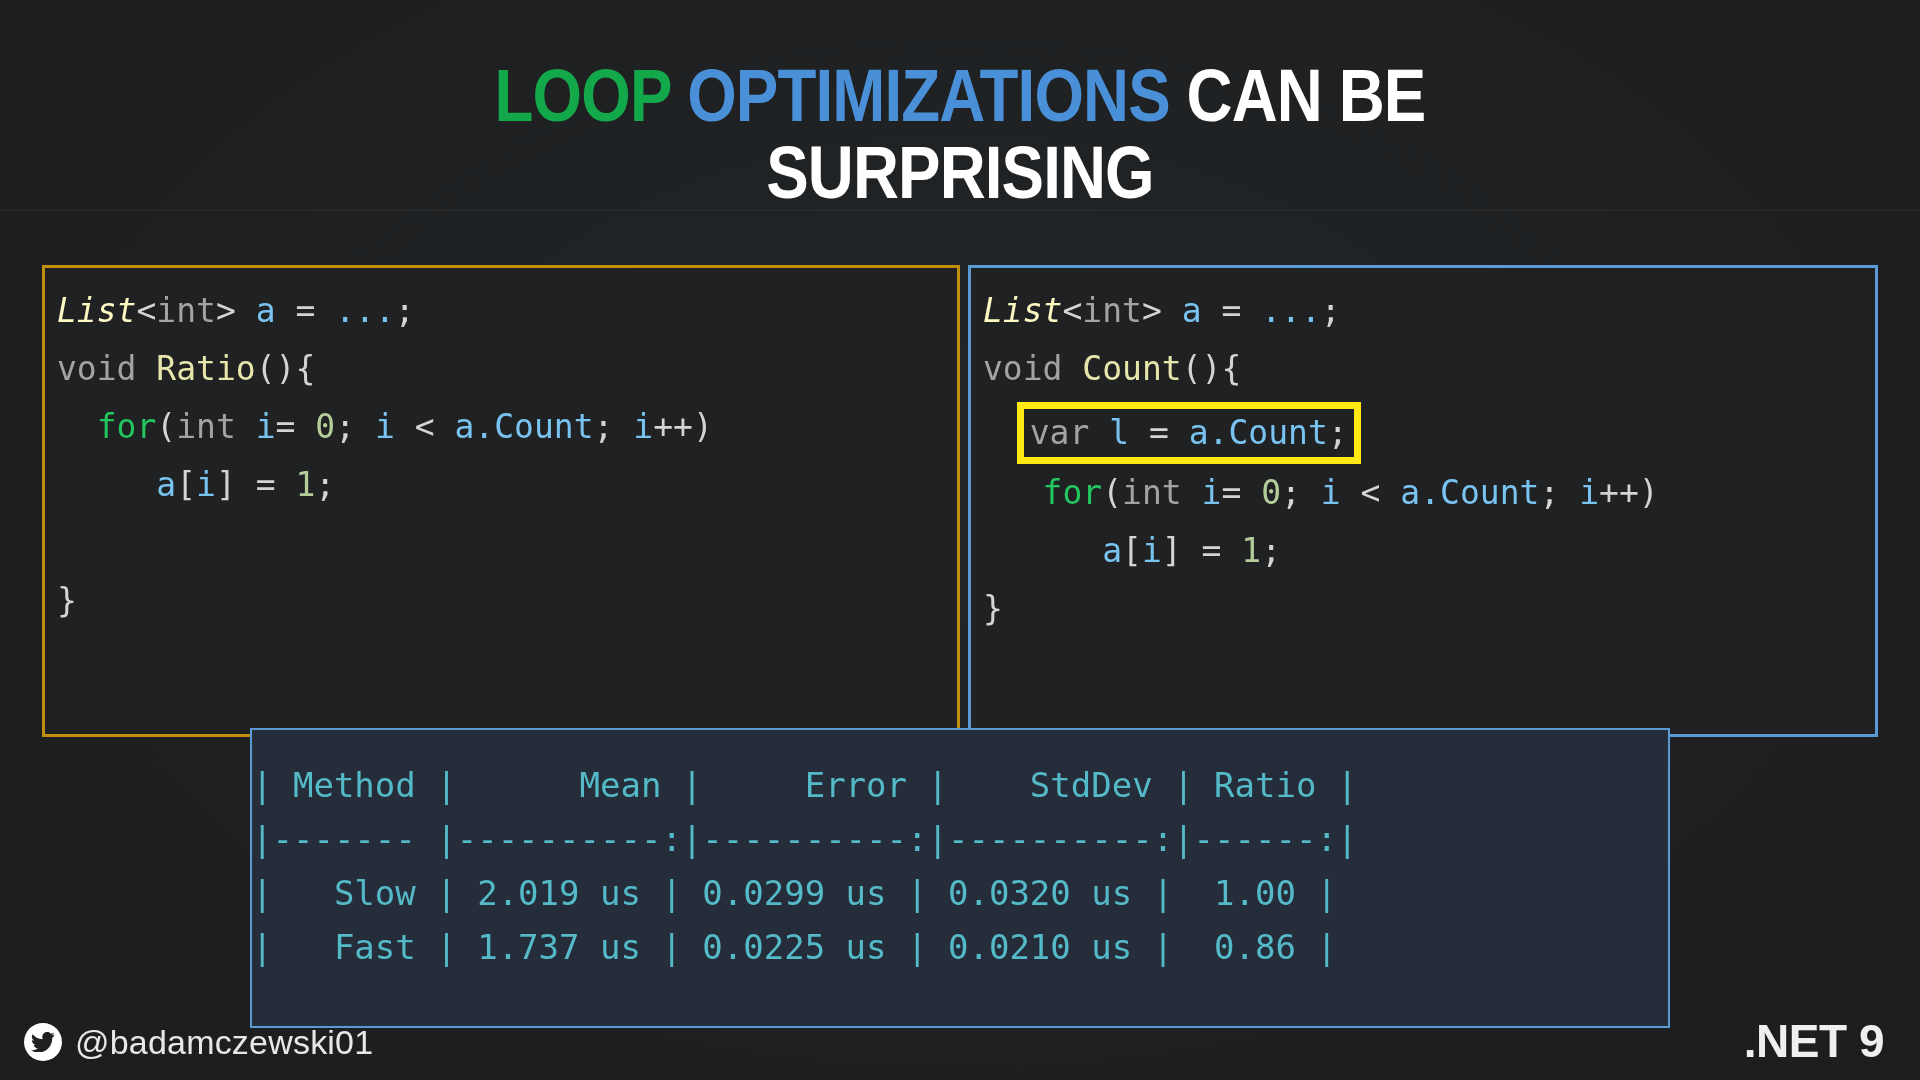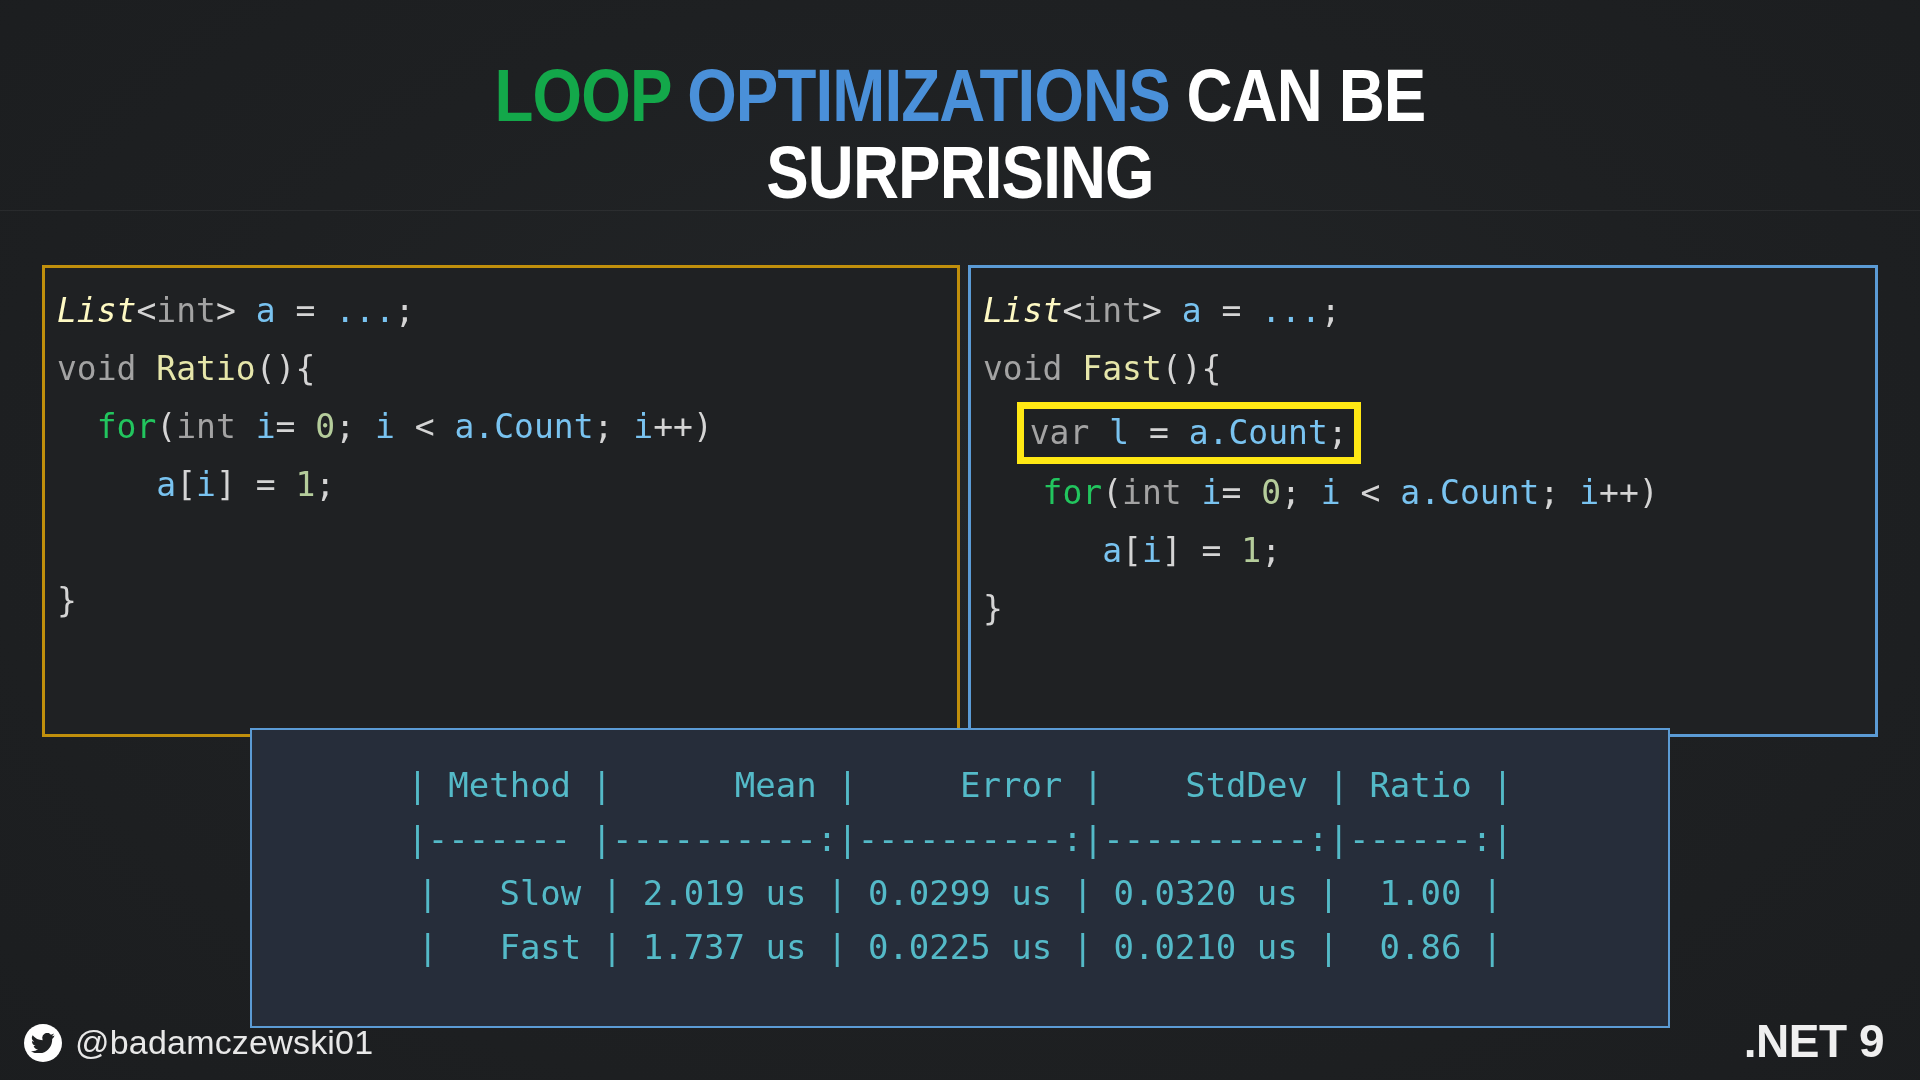--- a/index.html
+++ b/index.html
@@ -109,32 +109,31 @@
     height: 300px;
     box-sizing: border-box;
     background: #262d3a;
     border: 2px solid #5b9bd5;
     padding: 28px 0 0 0;
     font-family: "DejaVu Sans Mono", "Liberation Mono", monospace;
     font-size: 34px;
     line-height: 54px;
     color: #54bac8;
     white-space: pre;
-    text-align: center;
     overflow: hidden;
   }
   #bench-table .tbl-line { display: block; }
 
   
   #twitter-footer {
     position: absolute;
     left: 24px;
     bottom: 18px;
     display: flex;
-    align-items: center;
+    align-items: flex-start;
     gap: 13px;
   }
   #twitter-icon {
     width: 38px;
     height: 38px;
     border-radius: 50%;
     background: #ffffff;
     display: flex;
     align-items: center;
     justify-content: center;
@@ -169,21 +168,21 @@
   <div id="title-divider"></div>
 
   <pre id="panel-slow" class="code-panel" style="border-color: rgb(192, 143, 12);"><span class="t-type">List</span><span class="t-punc">&lt;</span><span class="t-kw">int</span><span class="t-punc">&gt; </span><span class="t-var">a</span><span class="t-punc"> = </span><span class="t-var">...</span><span class="t-punc">;</span>
 <span class="t-kw">void</span><span class="t-plain"> </span><span class="t-fn">Ratio</span><span class="t-punc">(){</span>
 <span class="t-plain">  </span><span class="t-kwctl">for</span><span class="t-punc">(</span><span class="t-kw">int</span><span class="t-plain"> </span><span class="t-var">i</span><span class="t-punc">= </span><span class="t-num">0</span><span class="t-punc">; </span><span class="t-var">i</span><span class="t-punc"> &lt; </span><span class="t-var">a.Count</span><span class="t-punc">; </span><span class="t-var">i</span><span class="t-punc">++)</span>
 <span class="t-plain">     </span><span class="t-var">a</span><span class="t-punc">[</span><span class="t-var">i</span><span class="t-punc">] = </span><span class="t-num">1</span><span class="t-punc">;</span>
 
 <span class="t-punc">}</span></pre>
 
   <pre id="panel-fast" class="code-panel" style="border-color: rgb(91, 155, 213);"><span class="t-type">List</span><span class="t-punc">&lt;</span><span class="t-kw">int</span><span class="t-punc">&gt; </span><span class="t-var">a</span><span class="t-punc"> = </span><span class="t-var">...</span><span class="t-punc">;</span>
-<span class="t-kw">void</span><span class="t-plain"> </span><span class="t-fn">Fast</span><span class="t-punc">(){</span>
+<span class="t-kw">void</span><span class="t-plain"> </span><span class="t-fn">Count</span><span class="t-punc">(){</span>
 <span class="t-plain">  </span><span class="hl-box" style="border-color: rgb(255, 232, 20);"><span class="t-kw">var</span><span class="t-plain"> </span><span class="t-var">l</span><span class="t-punc"> = </span><span class="t-var">a.Count</span><span class="t-punc">;</span></span>
 <span class="t-plain">   </span><span class="t-kwctl">for</span><span class="t-punc">(</span><span class="t-kw">int</span><span class="t-plain"> </span><span class="t-var">i</span><span class="t-punc">= </span><span class="t-num">0</span><span class="t-punc">; </span><span class="t-var">i</span><span class="t-punc"> &lt; </span><span class="t-var">a.Count</span><span class="t-punc">; </span><span class="t-var">i</span><span class="t-punc">++)</span>
 <span class="t-plain">      </span><span class="t-var">a</span><span class="t-punc">[</span><span class="t-var">i</span><span class="t-punc">] = </span><span class="t-num">1</span><span class="t-punc">;</span>
 <span class="t-punc">}</span></pre>
 
   <div id="bench-table" style="border-color: rgb(91, 155, 213); background: rgb(38, 45, 58); color: rgb(84, 186, 200);"><span class="tbl-line">| Method |      Mean |     Error |    StdDev | Ratio |</span><span class="tbl-line">|------- |----------:|----------:|----------:|------:|</span><span class="tbl-line">|   Slow | 2.019 us | 0.0299 us | 0.0320 us |  1.00 |</span><span class="tbl-line">|   Fast | 1.737 us | 0.0225 us | 0.0210 us |  0.86 |</span></div>
 
   <div id="twitter-footer">
     <span id="twitter-icon">
       <svg width="24" height="20" viewBox="0 0 24 20" aria-hidden="true">

